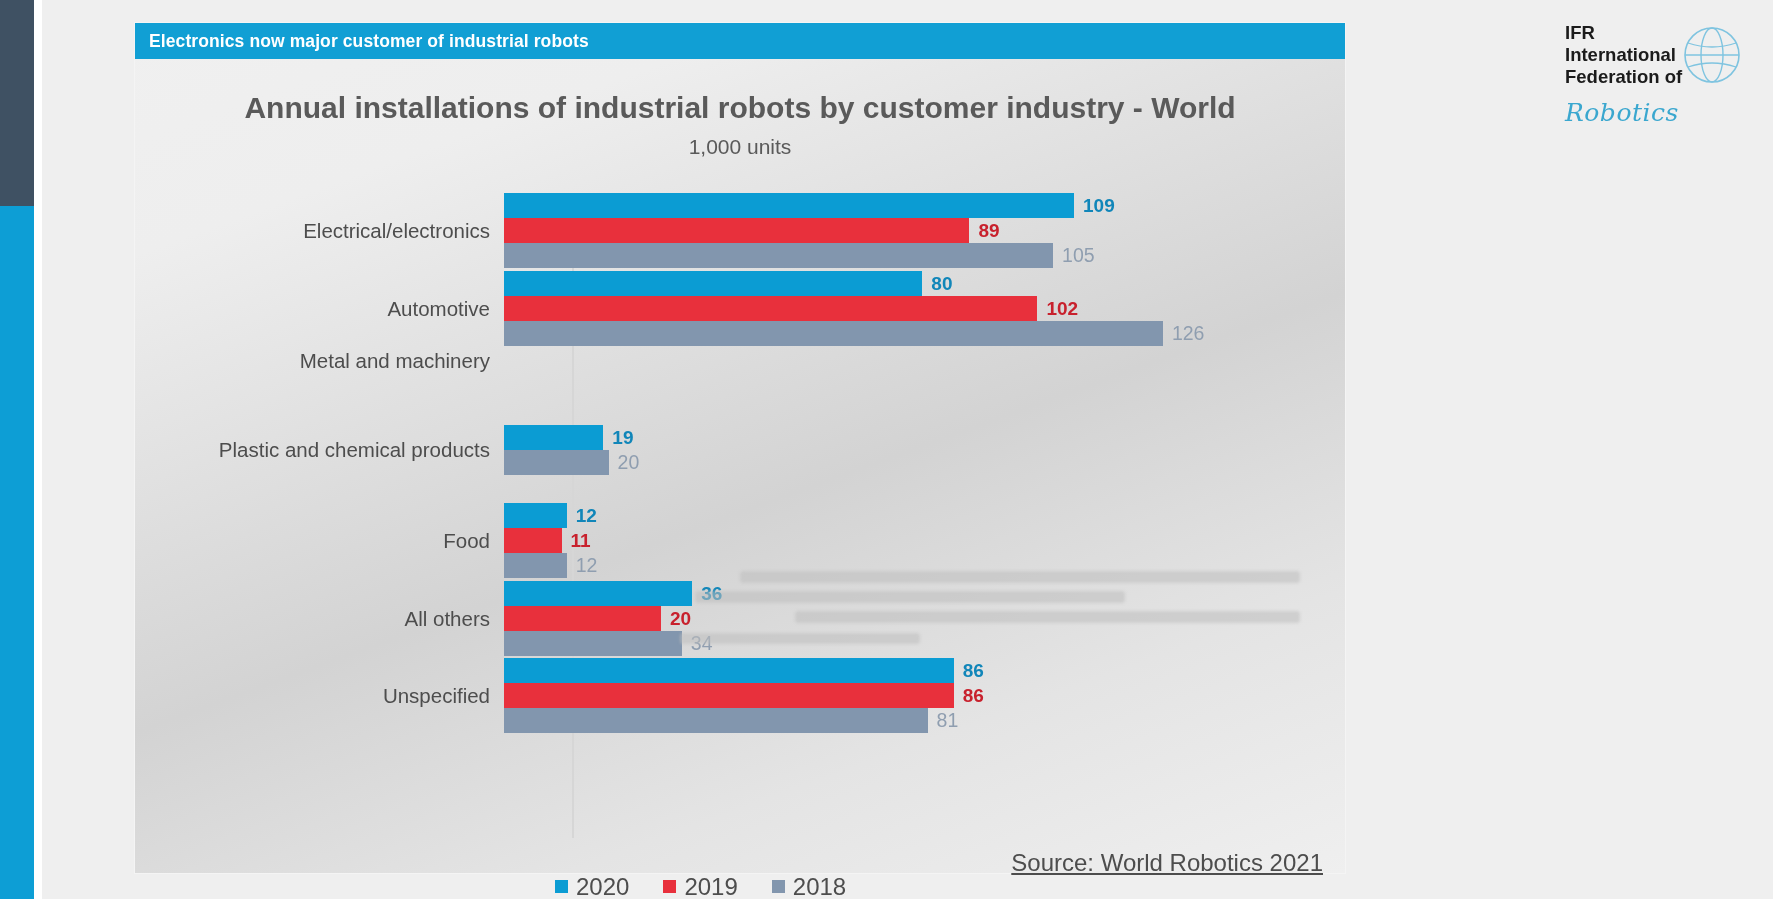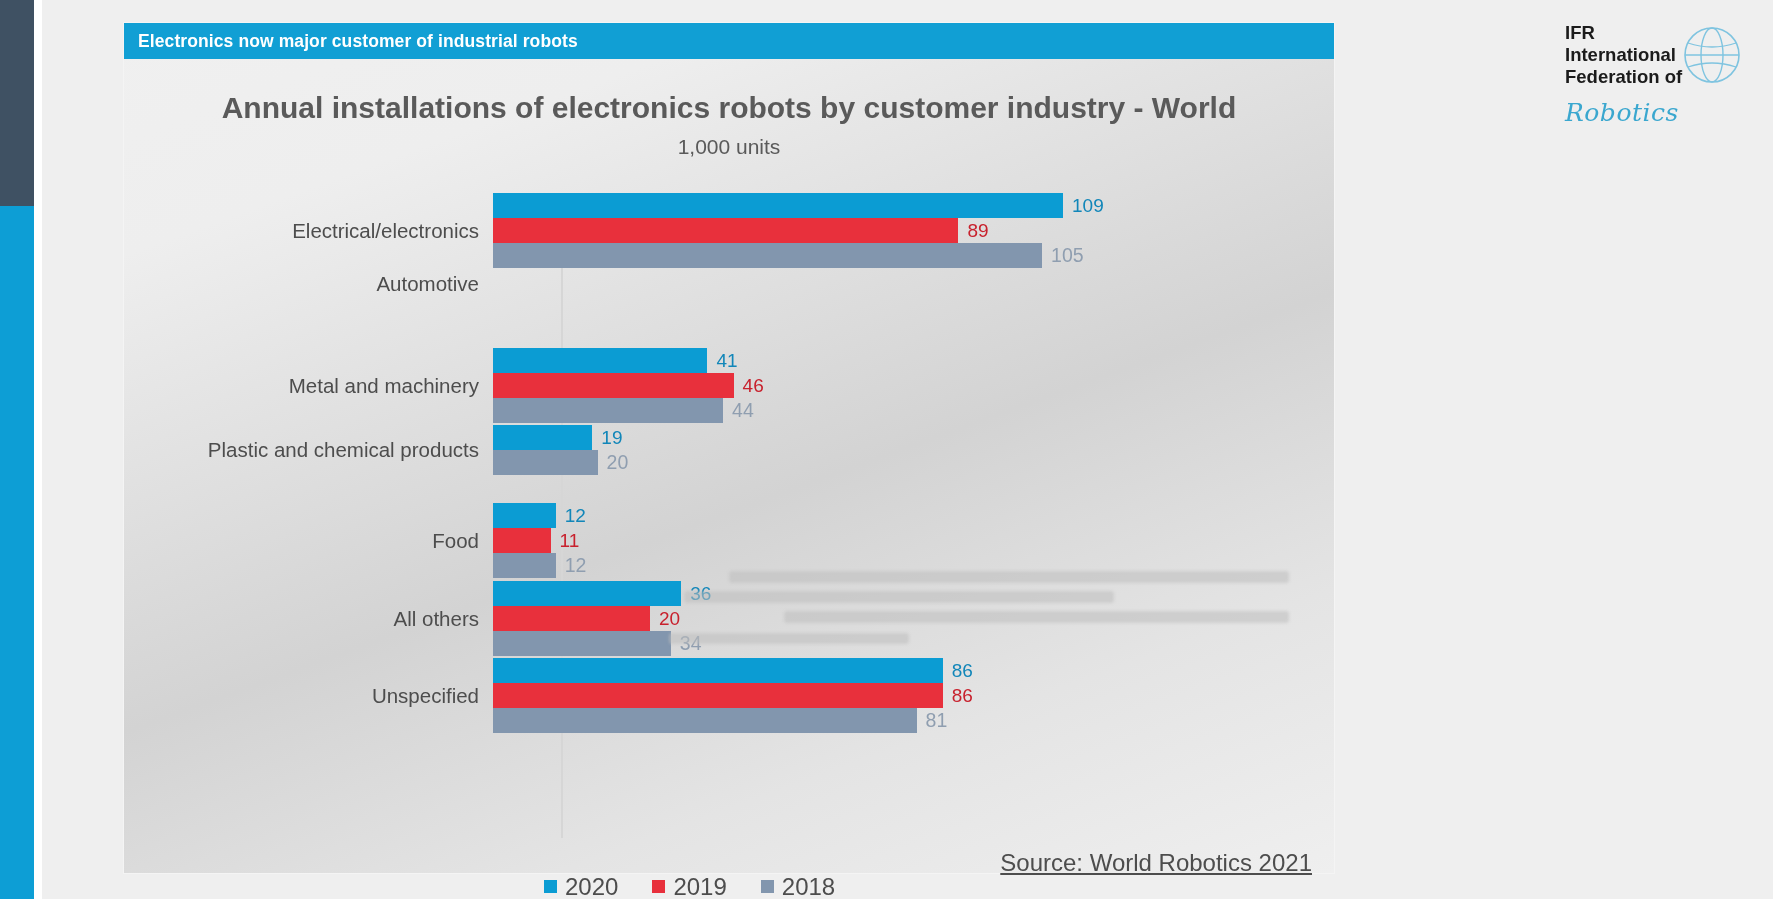--- a/index.html
+++ b/index.html
@@ -9,21 +9,21 @@
     font-family:"Liberation Sans", sans-serif;
     overflow:hidden;position:relative;
   }
   
   #left-rail-dark{position:absolute;left:0;top:0;width:34px;height:206px;background:#3f5163;}
   #left-rail-blue{position:absolute;left:0;top:206px;width:34px;height:693px;background:#0d9ed5;}
   #left-gap{position:absolute;left:34px;top:0;width:8px;height:899px;background:#ffffff;}
 
   
   #slide-card{
-    position:absolute;left:124px;top:23px;width:1210px;height:850px;
+    position:absolute;left:135px;top:23px;width:1210px;height:850px;
     background:linear-gradient(160deg,#f0f0f0 0%,#eeeeee 18%,#d3d3d3 55%,#e4e4e4 78%,#efefef 100%);
     box-shadow:0 0 0 1px rgba(255,255,255,0.35);
   }
   #banner{
     position:absolute;left:0;top:0;width:1210px;height:36px;
     background:#119fd4;display:flex;align-items:center;
   }
   #banner-title{
     color:#ffffff;font-size:17.5px;font-weight:bold;padding-left:14px;letter-spacing:0.1px;
   }
@@ -46,21 +46,21 @@
     font-size:20.5px;color:#4d4d4d;line-height:26px;
     flex:0 0 355px;
   }
   .bars{flex:1 1 auto;position:relative;}
   .barrow{position:relative;height:25px;display:flex;align-items:center;}
   .bar{height:25px;}
   .bar.s2020{background:#0b9cd3;}
   .bar.s2019{background:#e8303c;}
   .bar.s2018{background:#8296ae;}
   .vlabel{
-    font-size:19px;font-weight:normal;margin-left:9px;white-space:nowrap;
+    font-size:19px;font-weight:bold;margin-left:9px;white-space:nowrap;
   }
   .vlabel.s2020{color:#1186b9;}
   .vlabel.s2019{color:#c8212d;}
   .vlabel.s2018{color:#8f9eb0;font-weight:normal;font-size:19.5px;}
 
   
   #axis-line{position:absolute;left:437px;top:170px;width:2px;height:645px;background:#d6d6d6;}
 
   
   .streak{position:absolute;background:rgba(190,190,190,0.55);border-radius:3px;filter:blur(1.5px);}
@@ -99,21 +99,21 @@
 <div id="left-rail-dark"></div>
 <div id="left-rail-blue"></div>
 <div id="left-gap"></div>
 
 <div id="slide-card">
 
   <div id="banner">
     <div id="banner-title">Electronics now major customer of industrial robots</div>
   </div>
 
-  <div id="chart-title">Annual installations of electronics robots by customer industry - World</div>
+  <div id="chart-title">Annual installations of industrial robots by customer industry - World</div>
   <div id="chart-subtitle">1,000 units</div>
 
   <div id="axis-line"></div>
 
   <div id="plot">
       <div class="group" style="top: 0px;">
         <div class="cat-label">Electrical/electronics</div>
         <div class="bars">
           <div class="barrow">
             <div class="bar s2020" style="width: 570.03px;"></div>
@@ -124,37 +124,37 @@
             <div class="vlabel s2019">89</div>
           </div>
           <div class="barrow">
             <div class="bar s2018" style="width: 549.111px;"></div>
             <div class="vlabel s2018">105</div>
           </div>
         </div>
       </div>
       <div class="group" style="top: 78px;">
         <div class="cat-label">Automotive</div>
+        <div class="bars">
+          <div class="barrow">
+            <div class="bar s2020" style="width: 418.37px;"></div>
+            <div class="vlabel s2020">80</div>
+          </div>
+          <div class="barrow">
+            <div class="bar s2019" style="width: 533.422px;"></div>
+            <div class="vlabel s2019">102</div>
+          </div>
+          <div class="barrow">
+            <div class="bar s2018" style="width: 658.933px;"></div>
+            <div class="vlabel s2018">126</div>
+          </div>
+        </div>
       </div>
       <div class="group" style="top: 155px;">
         <div class="cat-label">Metal and machinery</div>
-        <div class="bars">
-          <div class="barrow">
-            <div class="bar s2020" style="width: 214.415px;"></div>
-            <div class="vlabel s2020">41</div>
-          </div>
-          <div class="barrow">
-            <div class="bar s2019" style="width: 240.563px;"></div>
-            <div class="vlabel s2019">46</div>
-          </div>
-          <div class="barrow">
-            <div class="bar s2018" style="width: 230.104px;"></div>
-            <div class="vlabel s2018">44</div>
-          </div>
-        </div>
       </div>
       <div class="group" style="top: 232px;">
         <div class="cat-label">Plastic and chemical products</div>
         <div class="bars">
           <div class="barrow">
             <div class="bar s2020" style="width: 99.363px;"></div>
             <div class="vlabel s2020">19</div>
           </div>
           <div class="barrow">
             <div class="bar s2018" style="width: 104.593px;"></div>

